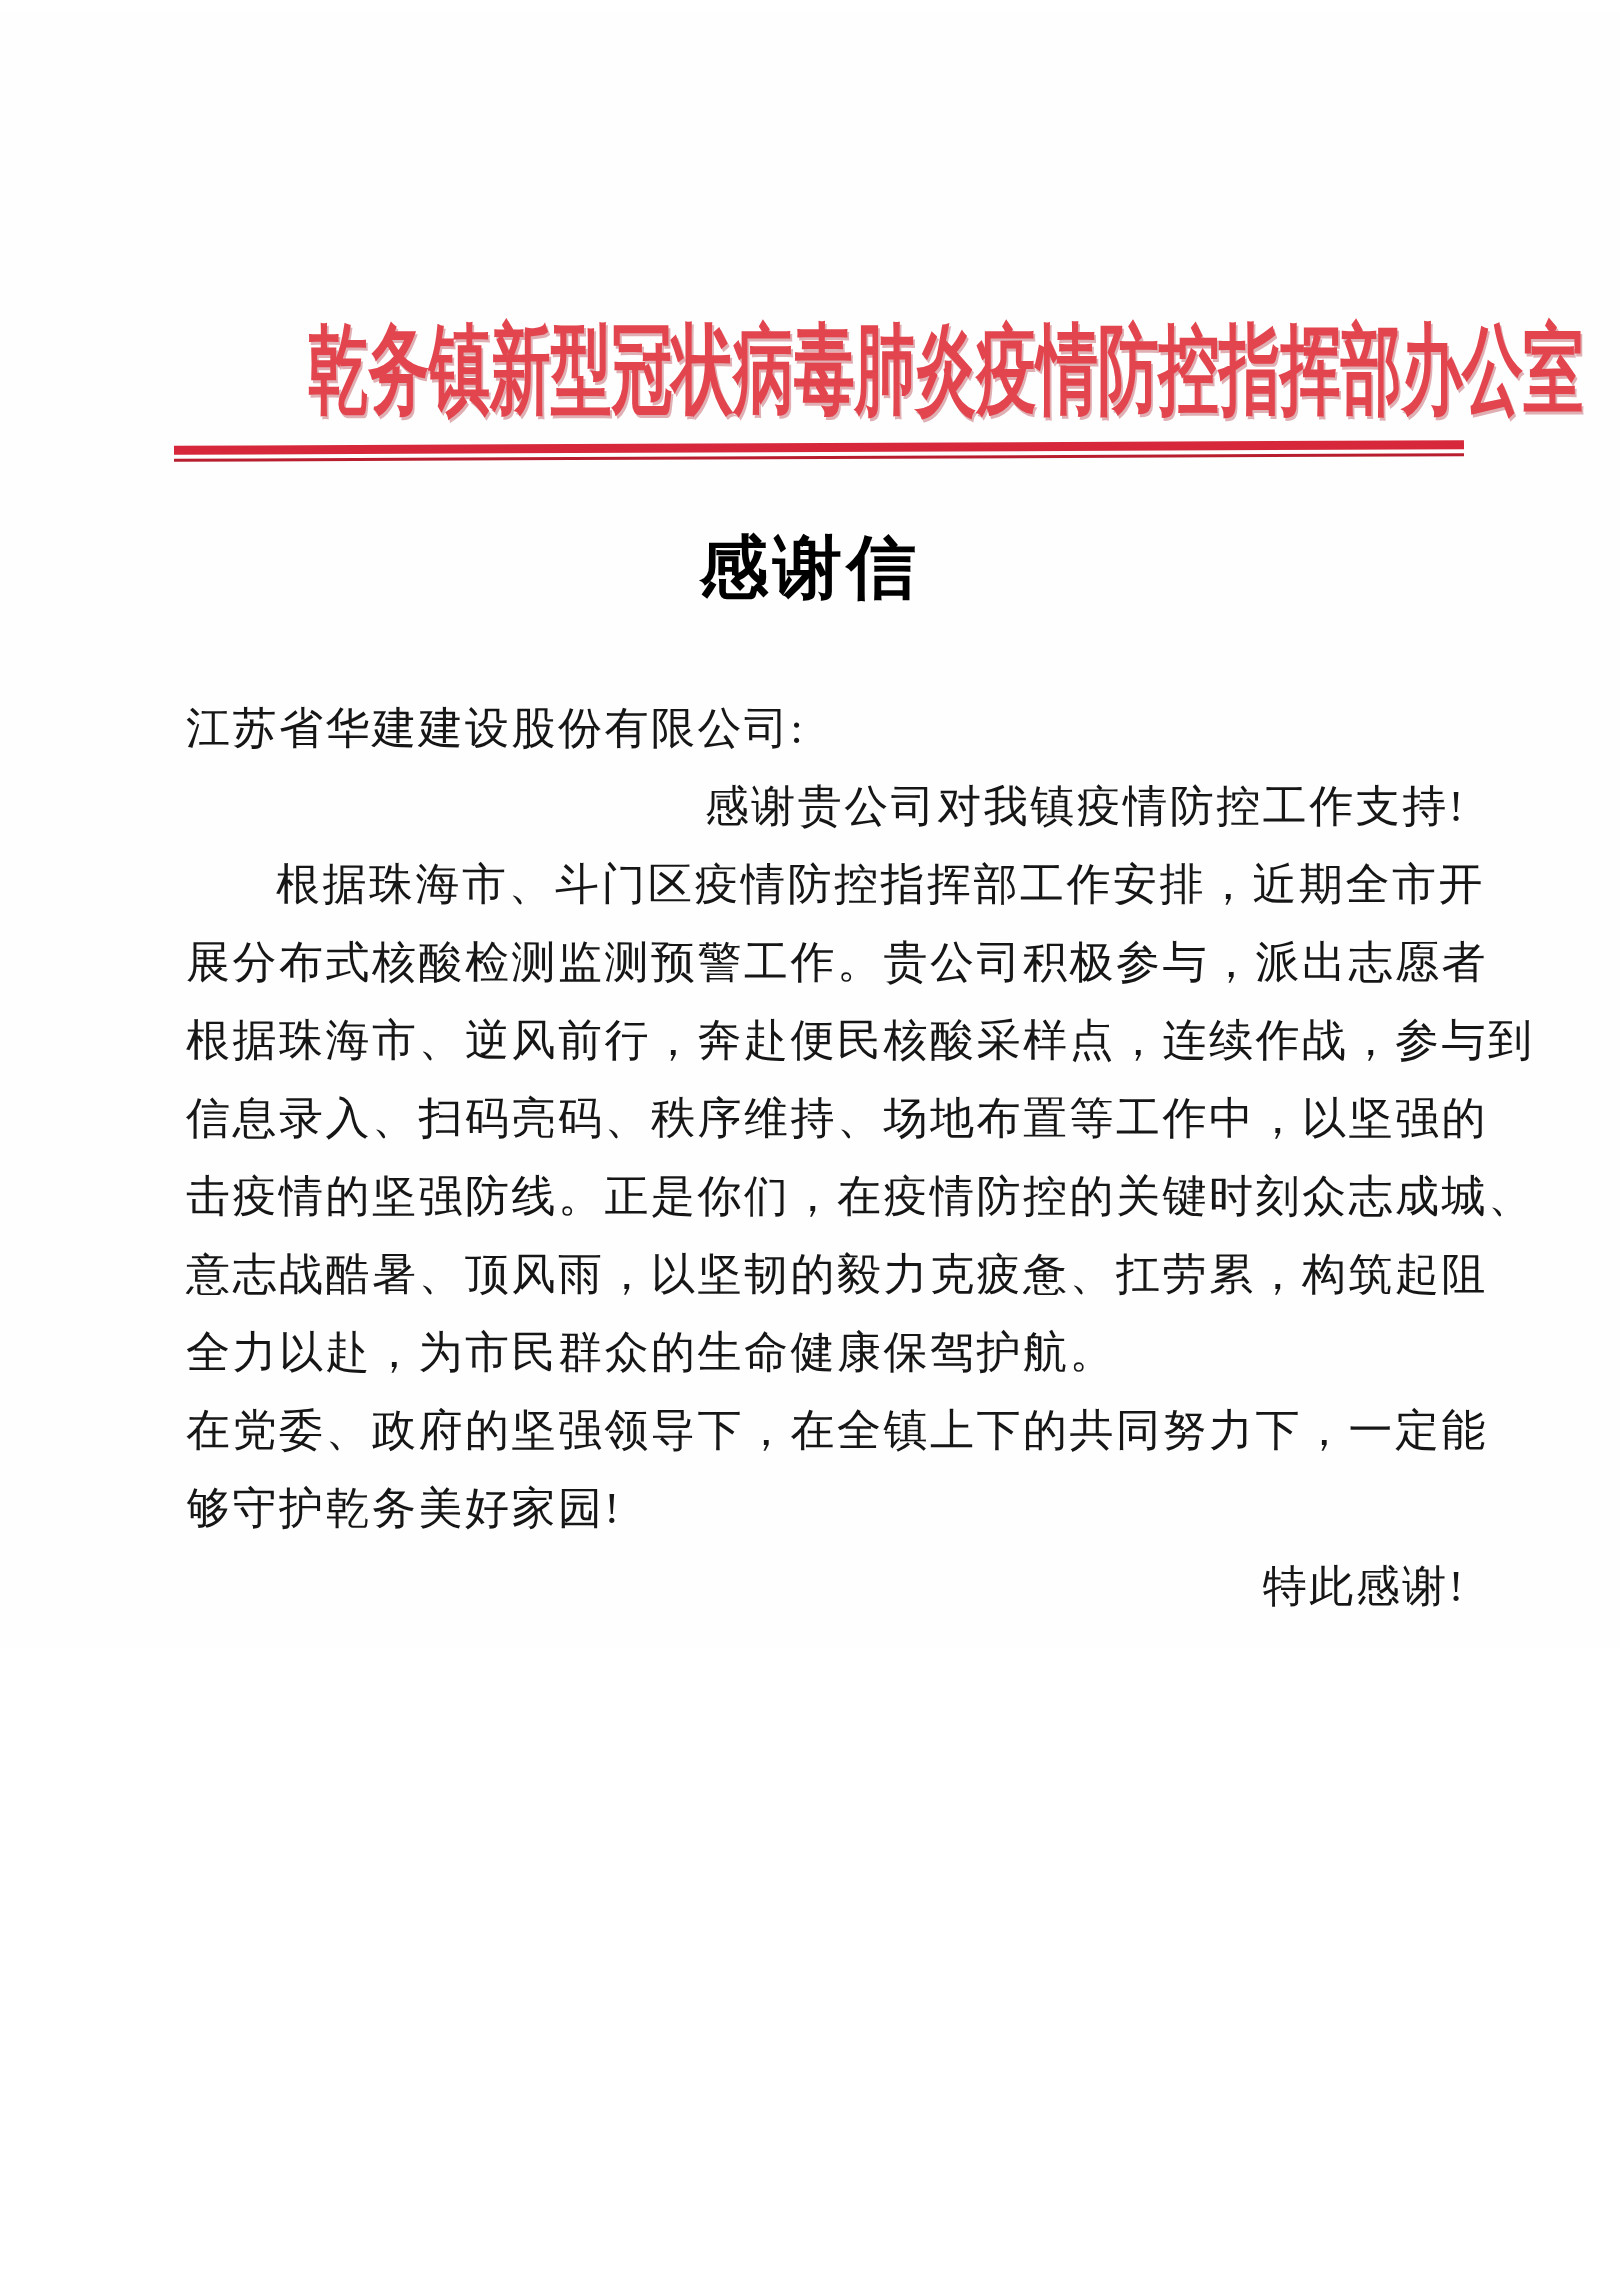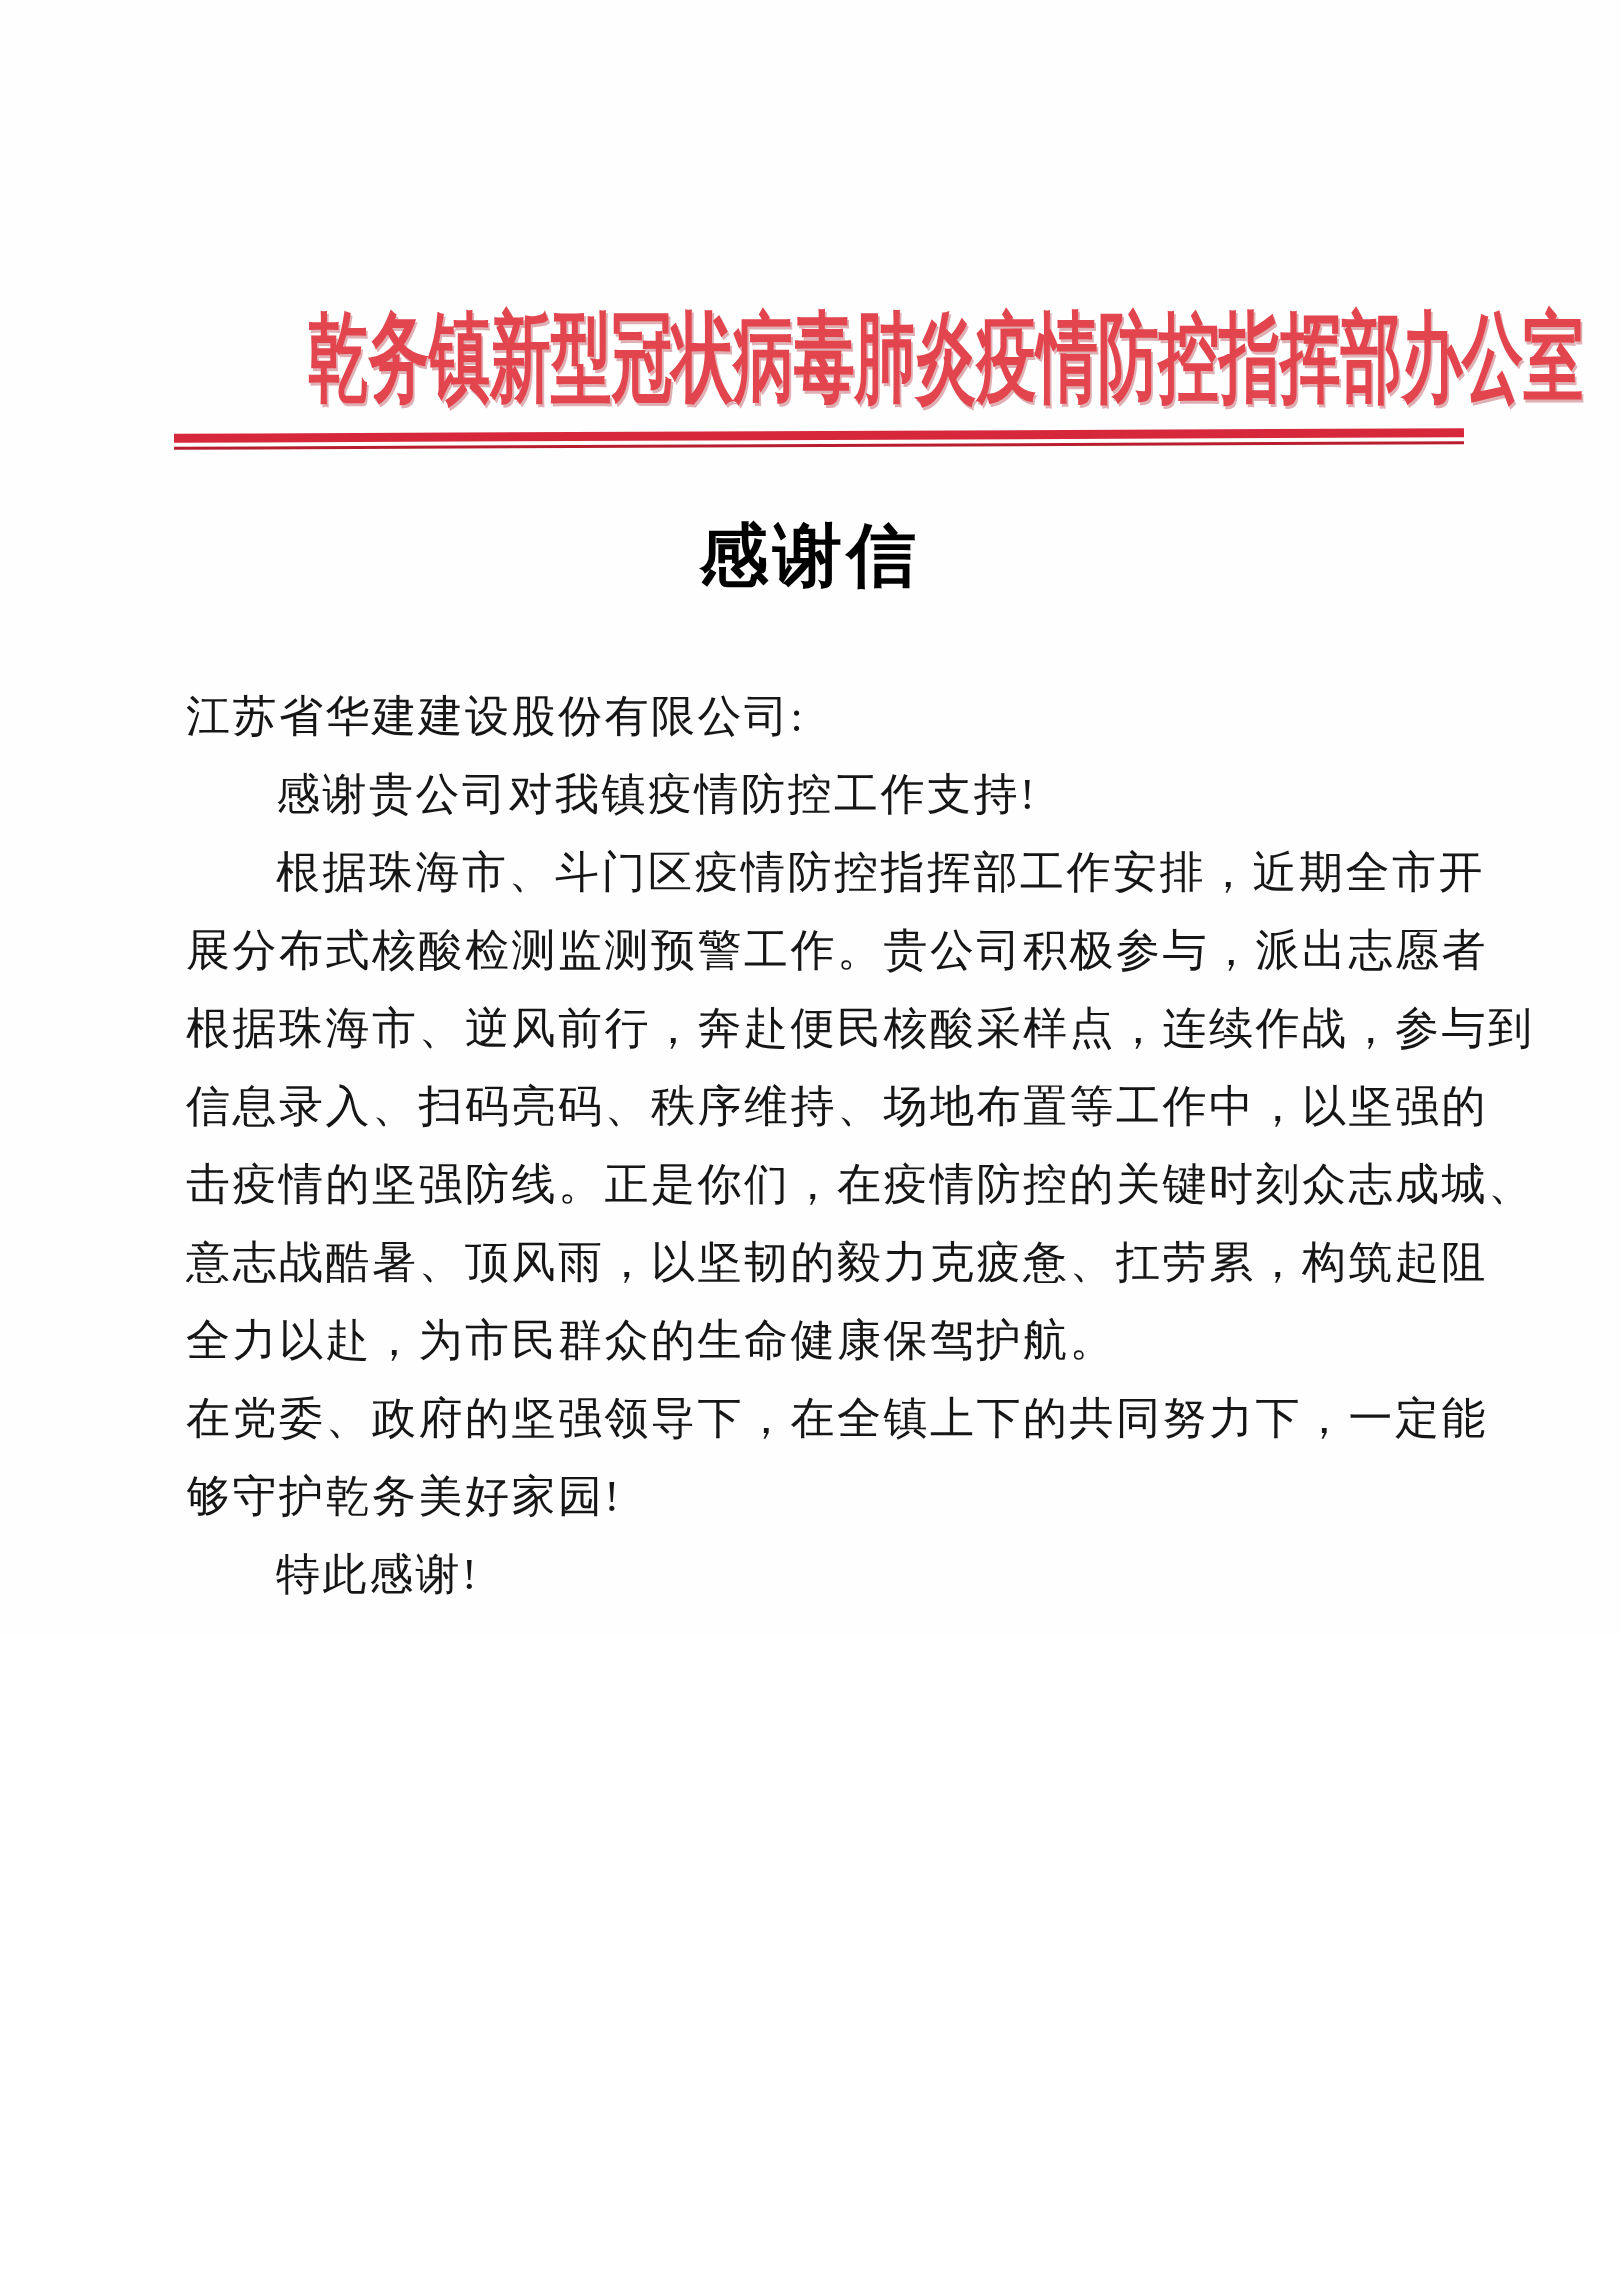--- a/index.html
+++ b/index.html
@@ -3,20 +3,21 @@
 <meta charset="utf-8">
 <style>
   html,body{margin:0;padding:0;background:#ffffff;}
   .page{
     position:relative;
     width:1620px;height:1636px;
     background:#fefefe;
     font-family:"Liberation Serif","DejaVu Serif",serif;
     color:#161616;
     overflow:hidden;
+    margin-top:12px;
   }
   
   .letterhead-title{
     position:absolute;
     top:302px;left:0;width:1620px;
     text-align:center;
     font-size:98px;line-height:110px;
     font-weight:bold;
     color:#e2454e;
     white-space:nowrap;
@@ -45,21 +46,21 @@
   .body-block{
     position:absolute;left:186px;top:688px;width:1280px;
     font-size:44px;
   }
   .line{
     height:78px;
     line-height:57px;
     letter-spacing:2.5px;
     white-space:nowrap;
   }
-  .indent{padding-left:90px;}
+  .indent{padding-left:90px;text-align:right;}
   
   .signature-block{
     position:absolute;left:549px;top:1780px;width:872px;
     text-align:center;
     font-size:44px;
   }
   .sig-line{
     height:80px;
     line-height:59px;
     letter-spacing:2px;

